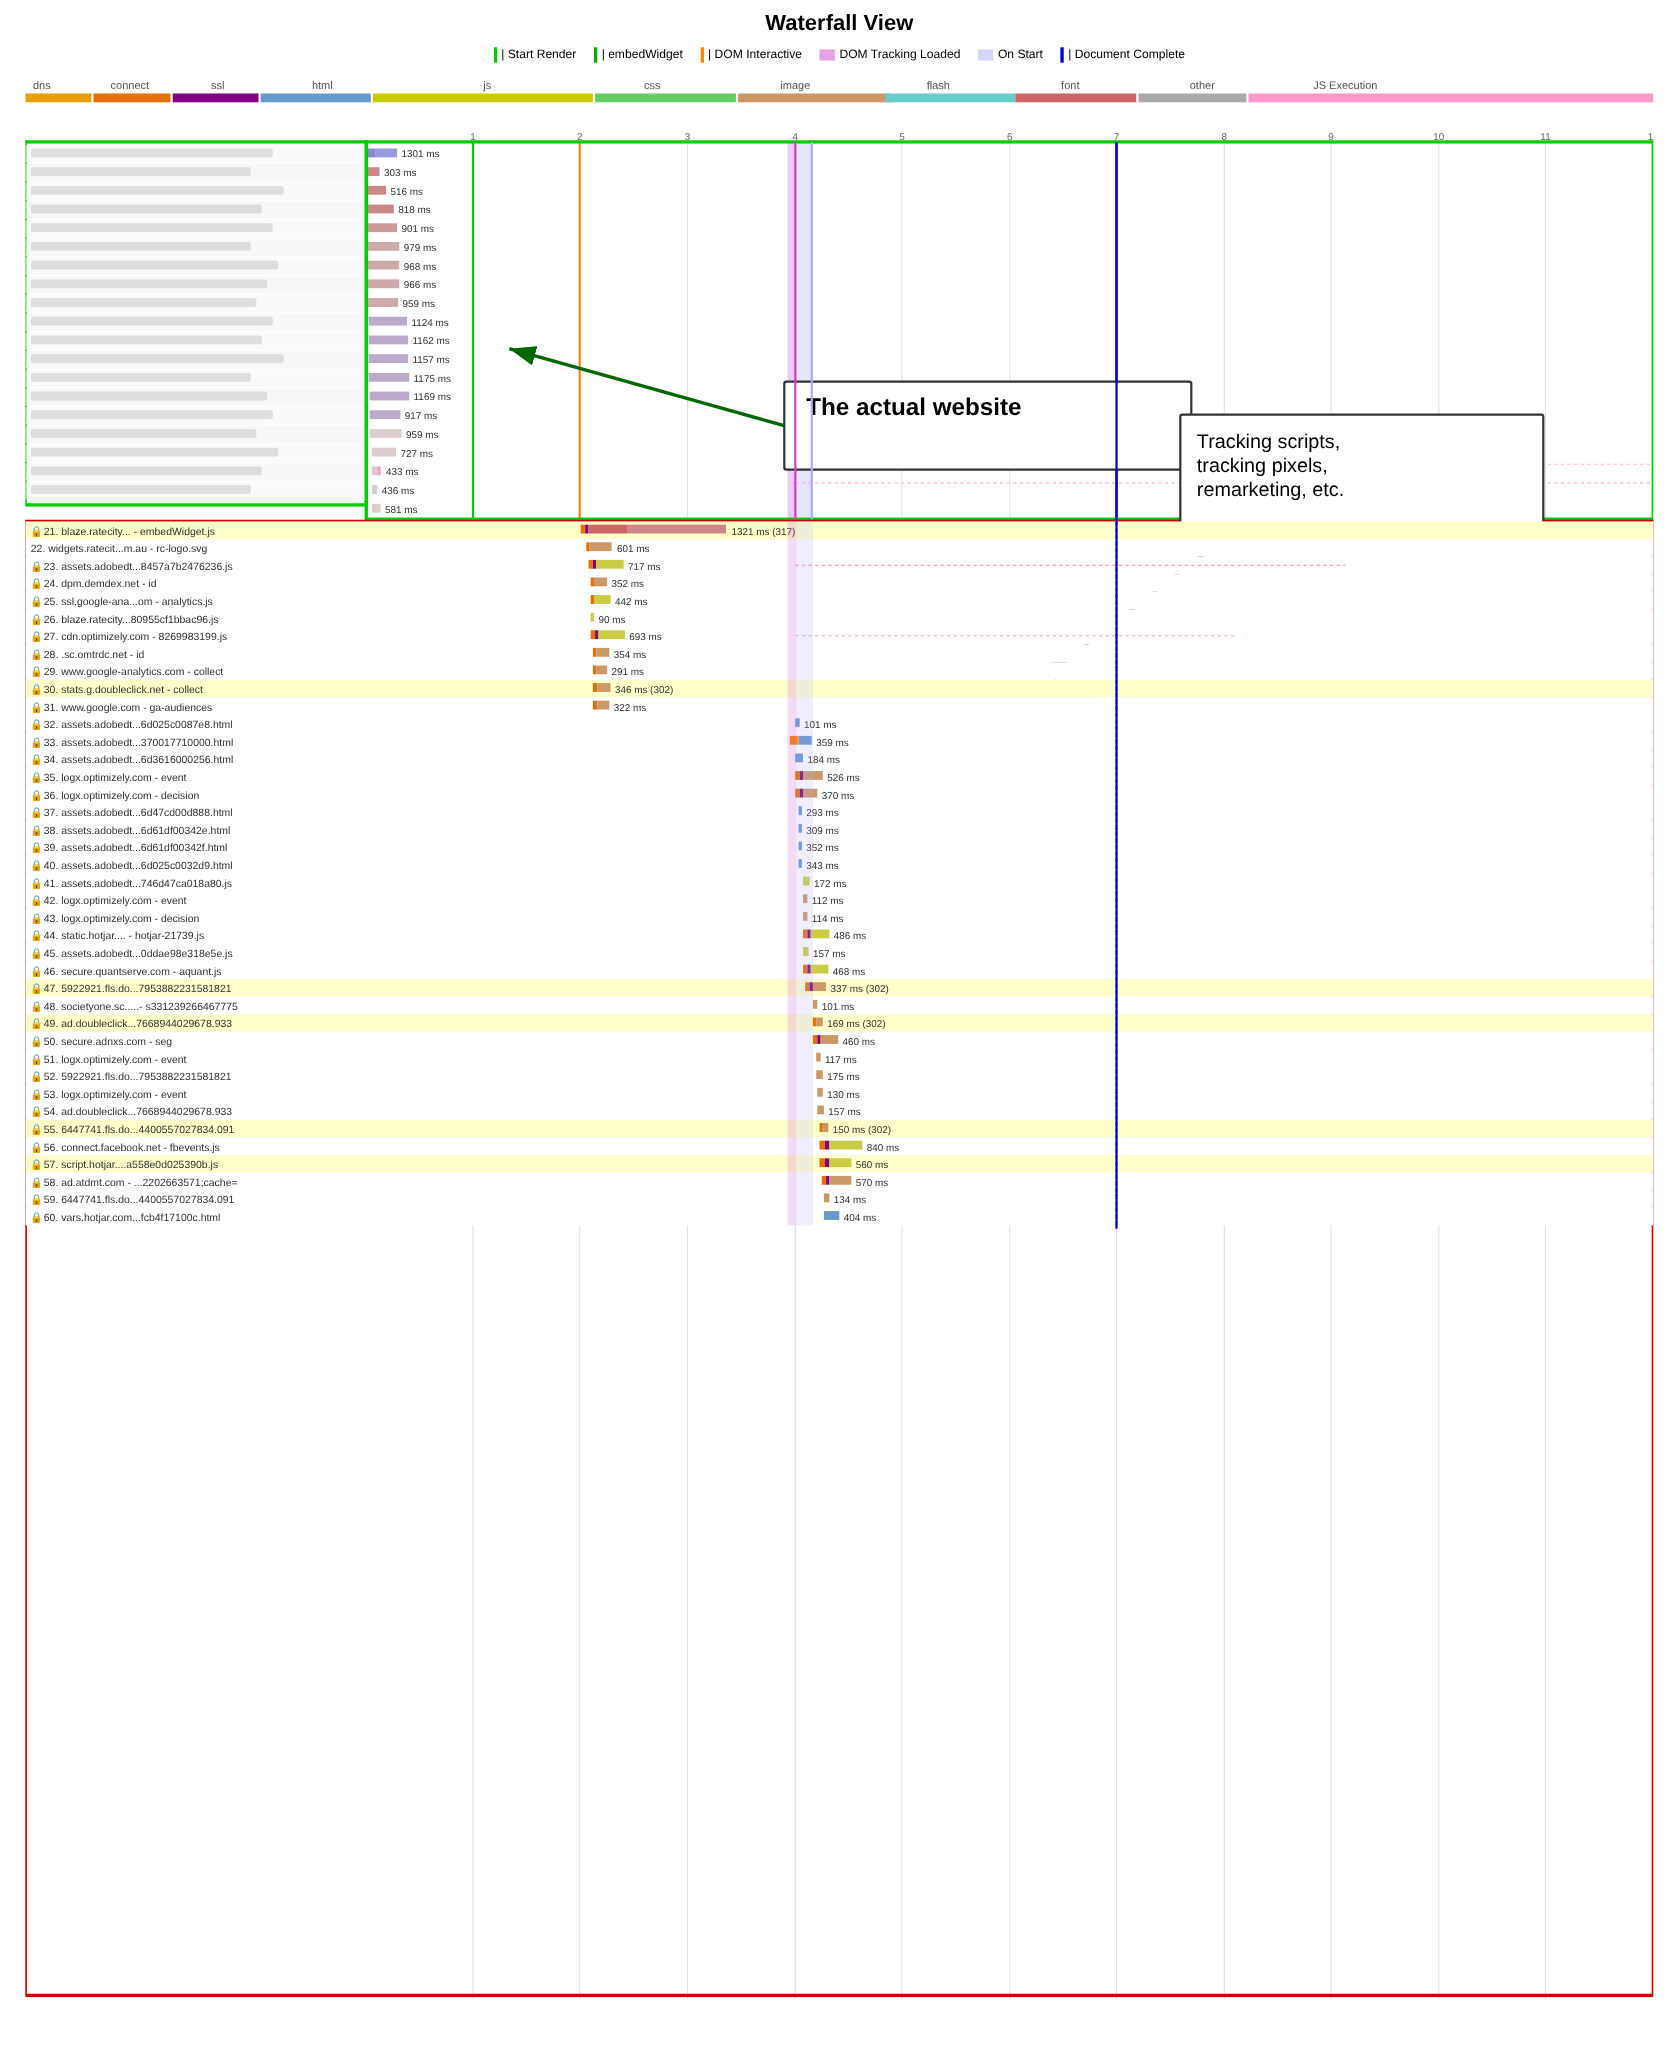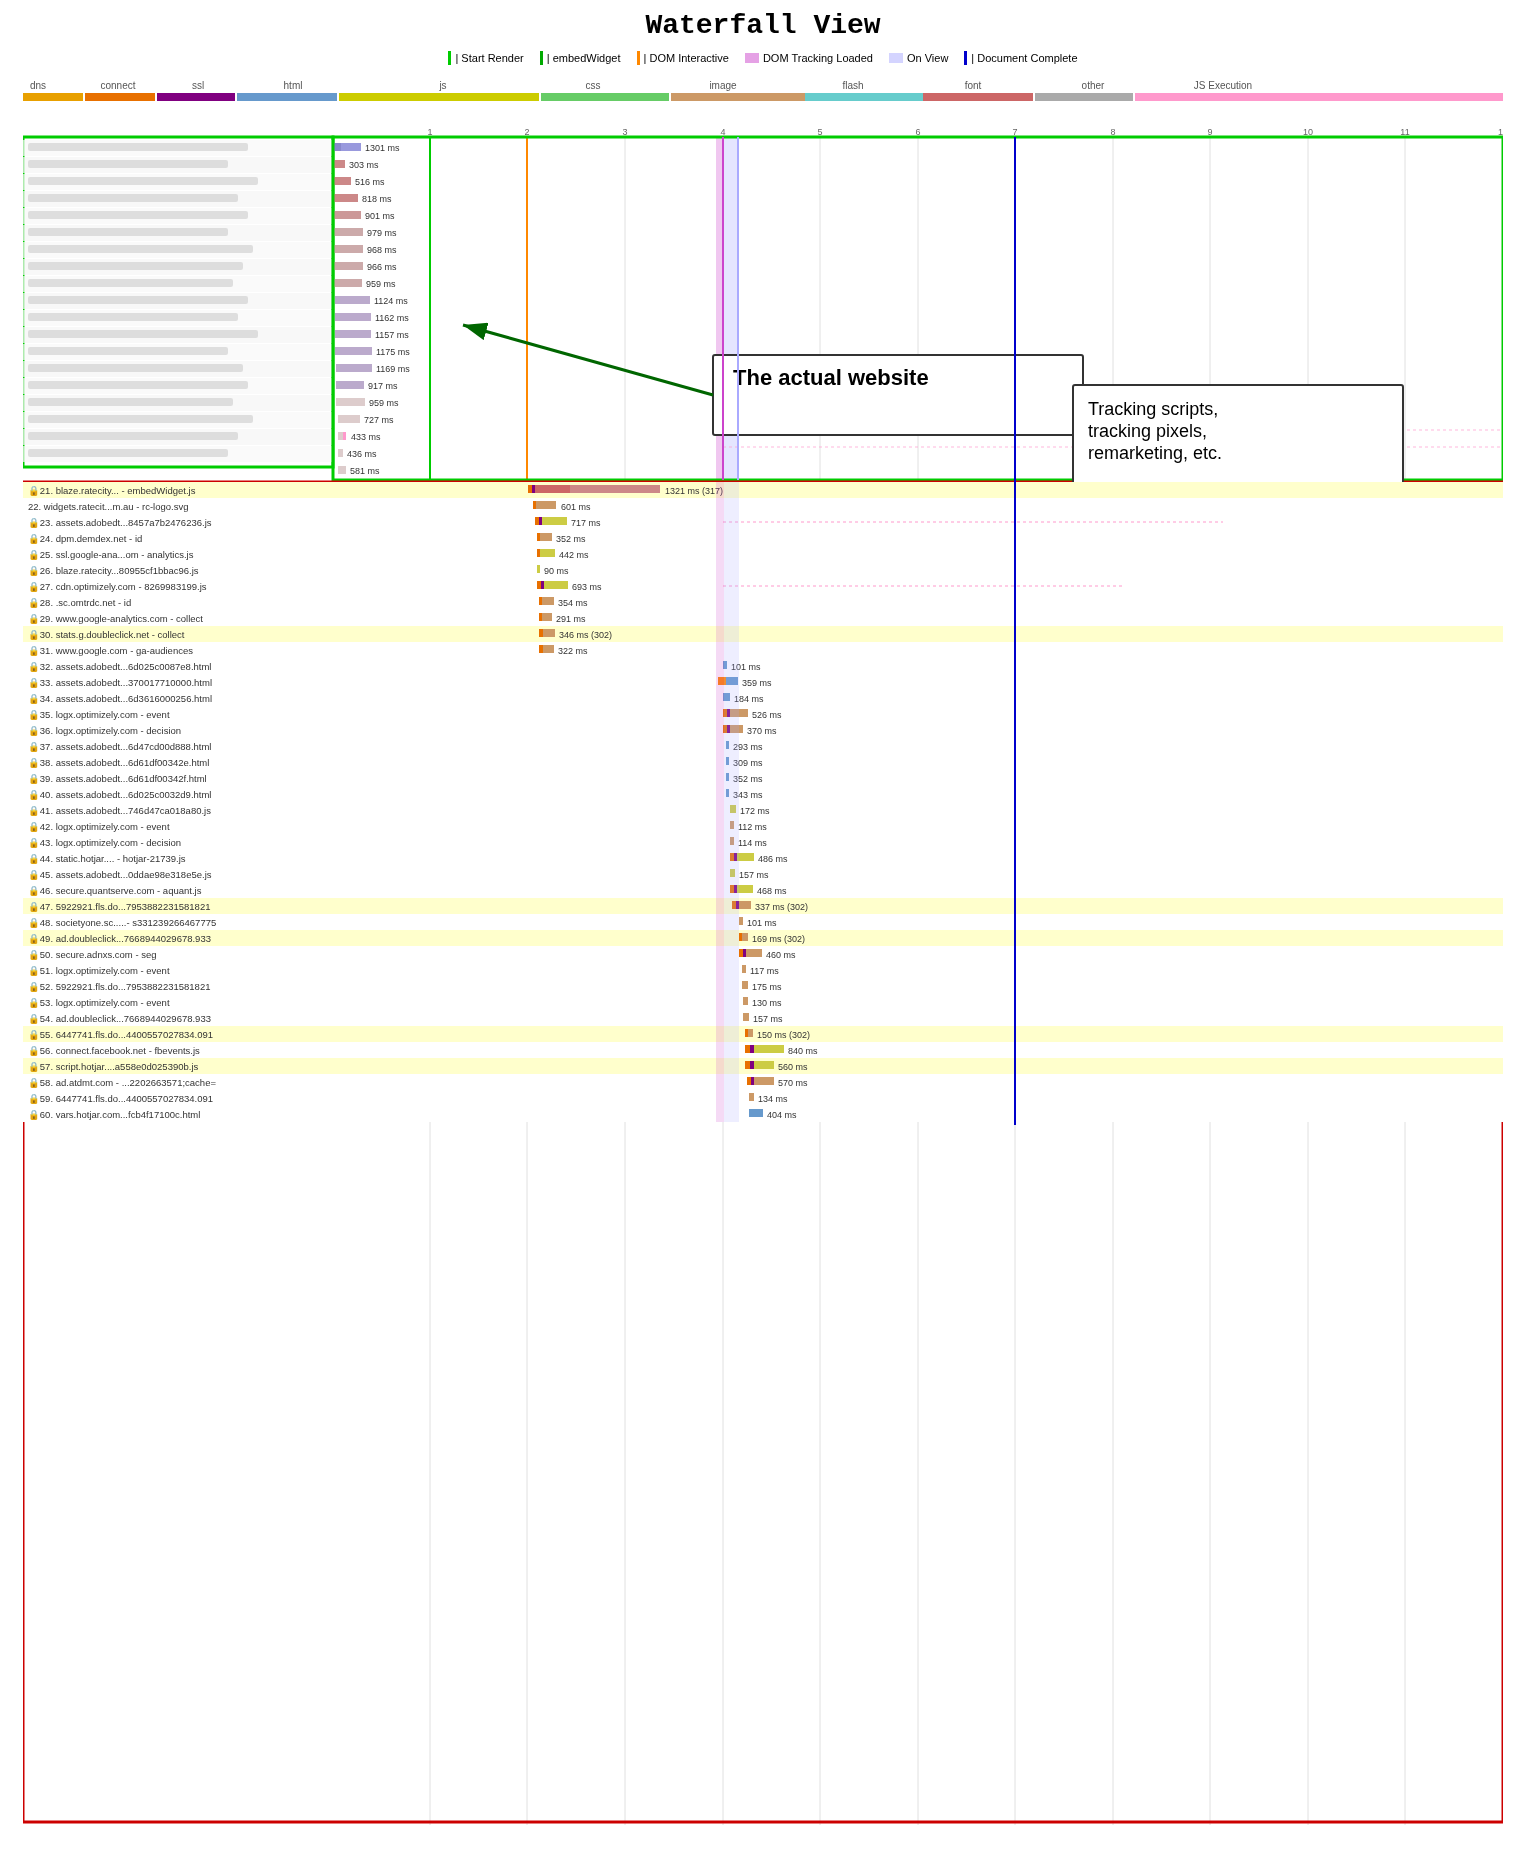--- a/index.html
+++ b/index.html
@@ -1,20 +1,20 @@
 <!DOCTYPE html>
 <html><head>
   <meta charset="utf-8">
   <style>
     * { box-sizing: border-box; margin: 0; padding: 0; }
     body { font-family: Arial, sans-serif; background: #fff; font-size: 11px; }
 
     .page-container { width: 1526px; min-height: 1876px; padding: 10px; }
 
-    h1 { text-align: center; font-size: 28px; font-weight: bold; margin-bottom: 10px; font-family: Liberation Mono, monospace; }
+    h1 { text-align: center; font-size: 20px; font-weight: bold; margin-bottom: 10px; }
 
     
     .legend { display: flex; justify-content: center; align-items: center; gap: 16px; margin-bottom: 10px; flex-wrap: wrap; }
     .legend-item { display: flex; align-items: center; gap: 4px; font-size: 11px; }
 
     
     .chart-outer { width: 1480px; margin: 0 auto; position: relative; }
 
     
     .svg-container { position: relative; text-decoration: underline; }
@@ -39,21 +39,21 @@
       <div class="legend-item">
         <span style="display:inline-block;width:3px;height:14px;background:#ff8800;"></span>
         <span>| DOM Interactive</span>
       </div>
       <div class="legend-item">
         <span style="display:inline-block;width:14px;height:10px;background:#cc44cc;opacity:0.5;"></span>
         <span>DOM Tracking Loaded</span>
       </div>
       <div class="legend-item">
         <span style="display:inline-block;width:14px;height:10px;background:#aaaaff;opacity:0.5;"></span>
-        <span>On View</span>
+        <span>On Start</span>
       </div>
       <div class="legend-item">
         <span style="display:inline-block;width:3px;height:14px;background:#0000cc;"></span>
         <span>| Document Complete</span>
       </div>
     </div>
 
     <div class="svg-container">
       <svg width="1480" height="1780" xmlns="http://www.w3.org/2000/svg" style="font-family:Arial,sans-serif;">
 

